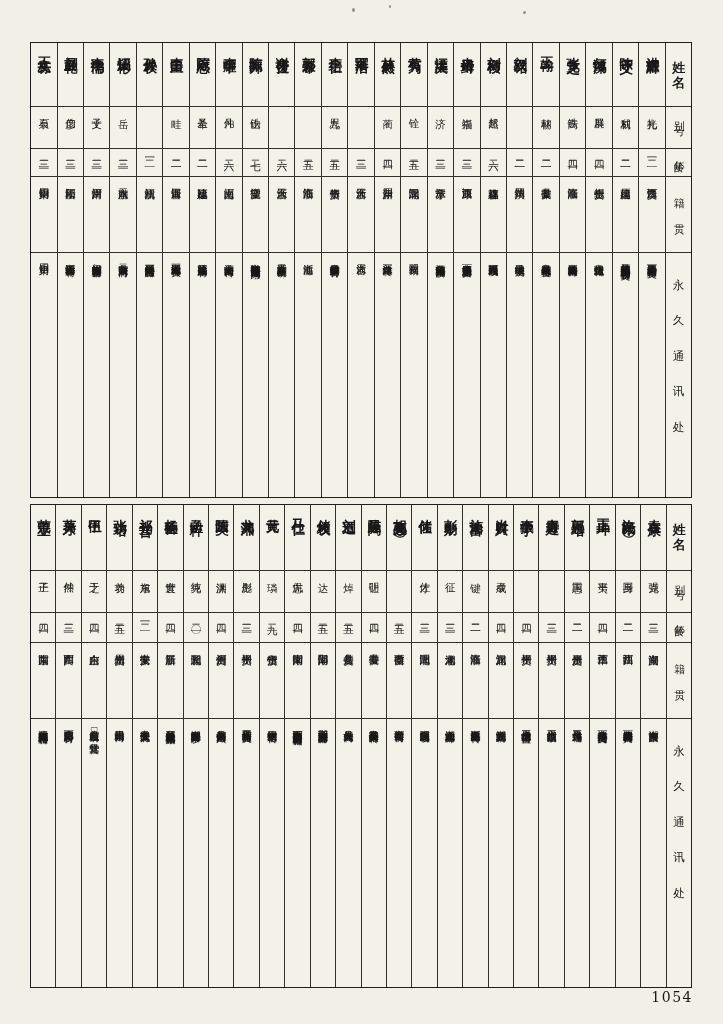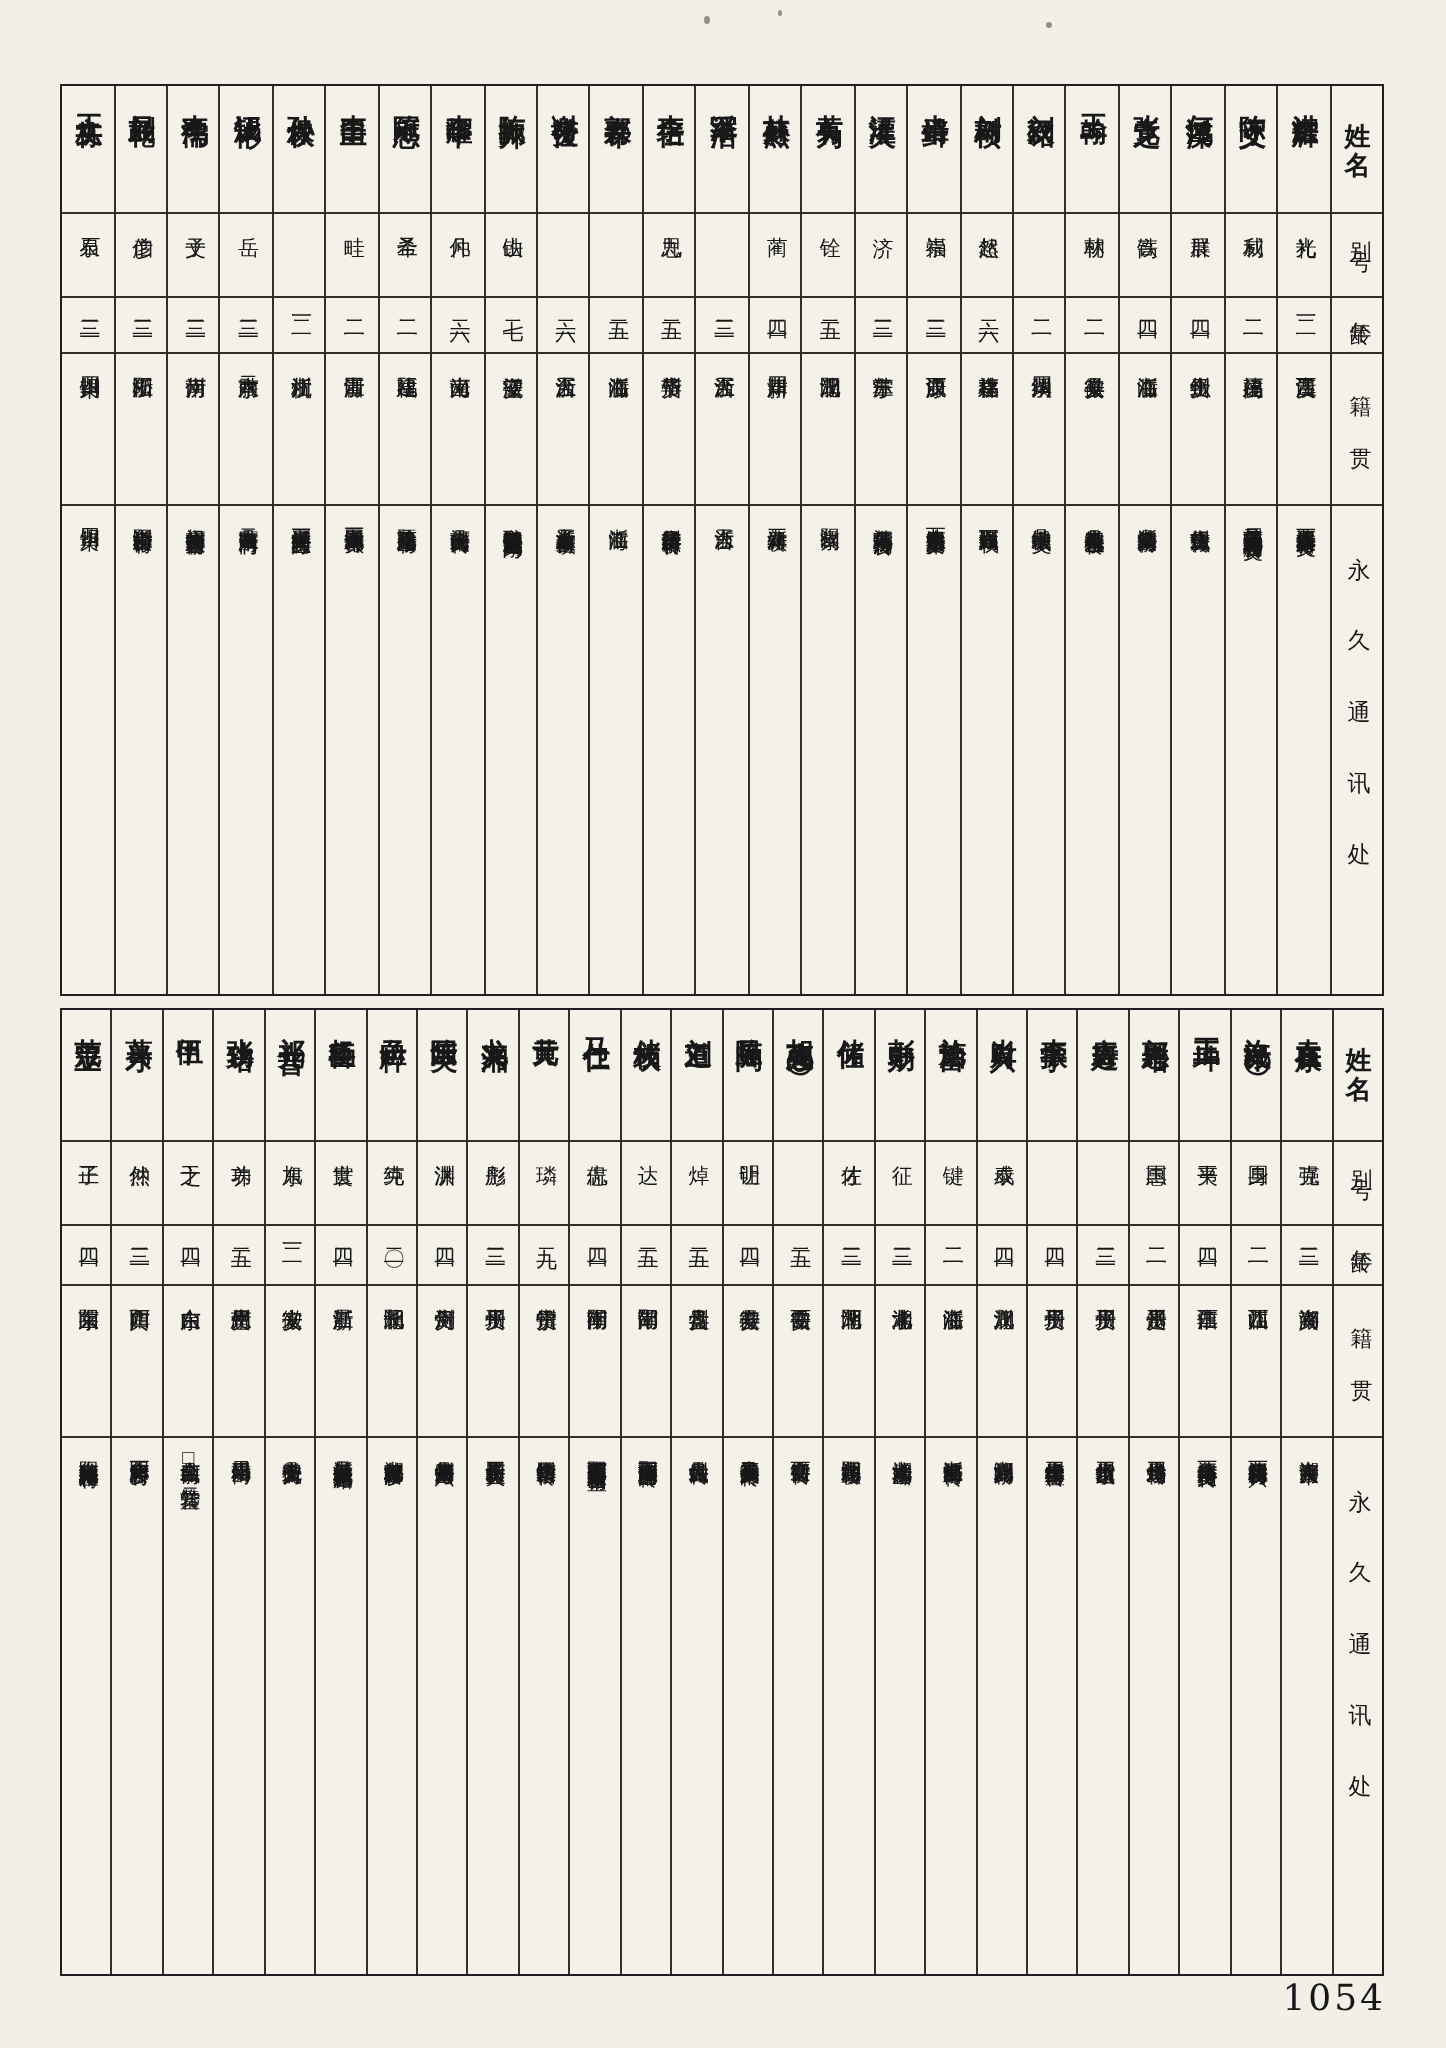--- a/index.html
+++ b/index.html
@@ -32,21 +32,21 @@
   }
   .name{font-size:13.5px;font-weight:bold;letter-spacing:.12em;}
   .small{font-size:10.5px;}
   .addr{font-size:10px;letter-spacing:.03em;line-height:1.12;}
   .hdr{font-size:11px;}
   .hdr-name{font-size:13px;font-weight:bold;letter-spacing:1.1em;padding-top:8px;}
   .hdr-alias{letter-spacing:.5em;padding-top:5px;}
   .hdr-age{letter-spacing:.12em;padding-top:3px;}
   .hdr-origin{letter-spacing:2.4em;padding-top:12px;}
   .hdr-addr{letter-spacing:3.1em;padding-top:16px;font-size:11.5px;}
-  .pageno{position:absolute;right:30px;top:989px;font-size:18px;letter-spacing:1.5px;font-family:"DejaVu Serif","Liberation Serif",serif;}
+  .pageno{position:absolute;right:30px;top:989px;font-size:14px;letter-spacing:1.5px;font-family:"DejaVu Serif","Liberation Serif",serif;}
   .speck{position:absolute;background:#6b675e;border-radius:50%;opacity:.7;}
   .sp1{left:352px;top:8px;width:3px;height:4px;}
   .sp2{left:389px;top:5px;width:2px;height:3px;}
   .sp3{left:523px;top:11px;width:3px;height:3px;}
 </style>
 </head>
 <body>
 
 <div class="page">
 

